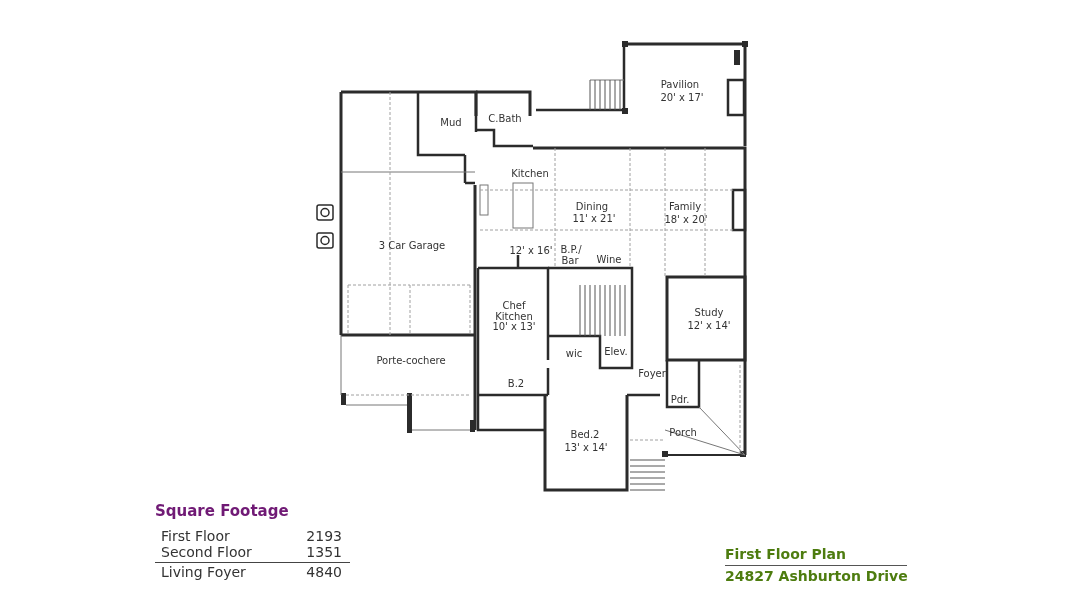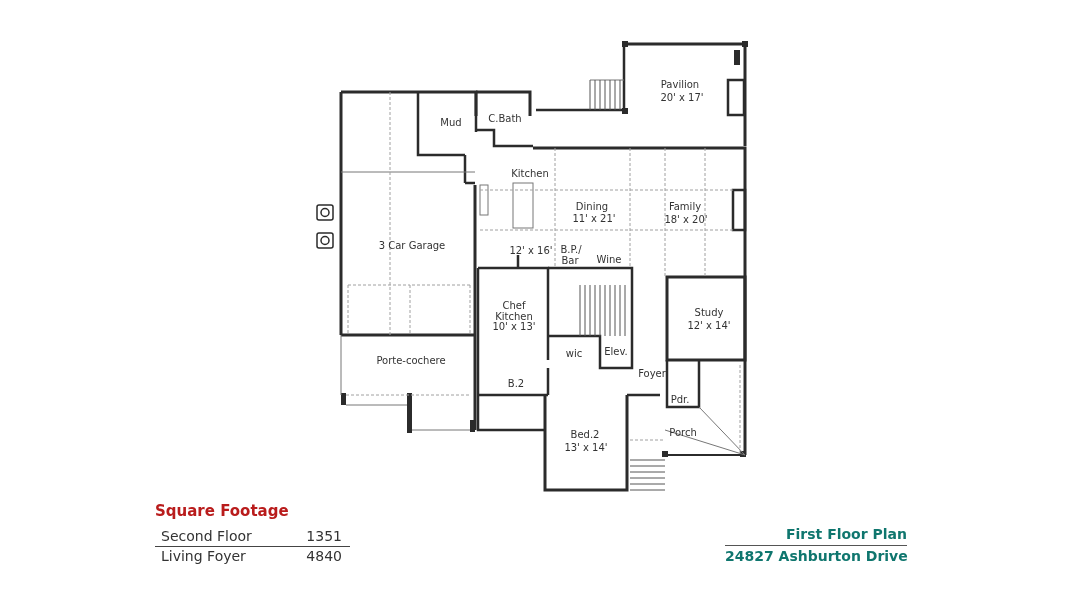--- a/index.html
+++ b/index.html
@@ -1,23 +1,23 @@
 <!DOCTYPE html>
 <html><head>
 <meta charset="utf-8">
 <style>
   html, body { margin: 0; padding: 0; background: #ffffff; }
   body { width: 1068px; height: 600px; position: relative; overflow: hidden; font-family: "DejaVu Sans", sans-serif; }
   #plan { position: absolute; left: 0; top: 0; }
   .room-label { font-family: "DejaVu Sans", sans-serif; font-size: 10px; fill: #333; text-anchor: middle; }
   .sqft { position: absolute; left: 155px; top: 502px; width: 195px; color: #333; }
-  .sqft .title { font-family: "DejaVu Sans", sans-serif; font-weight: bold; font-size: 15px; color: #b91c1c; margin-bottom: 8px; }
+  .sqft .title { font-family: "DejaVu Sans", sans-serif; font-weight: bold; font-size: 15px; color: #701a75; margin-bottom: 8px; }
   .sqft .row { display: flex; justify-content: space-between; font-size: 14px; line-height: 16px; padding-left: 6px; padding-right: 8px; }
   .sqft .divider { border-top: 1.5px solid #444; margin: 2px 0 1px 0; }
-  .titleblock { position: absolute; left: 725px; top: 526px; width: 182px; text-align: right; color: #0f766e; }
+  .titleblock { position: absolute; left: 725px; top: 546px; width: 182px; text-align: left; color: #4d7c0f; }
   .titleblock .t1 { font-size: 14px; font-weight: bold; padding-bottom: 3px; }
   .titleblock .rule { border-top: 1.5px solid #555; }
   .titleblock .t2 { font-size: 14px; font-weight: bold; padding-top: 2px; white-space: nowrap; }
 </style>
 </head>
 <body>
 
 <svg id="plan" width="1068" height="600" viewBox="0 0 1068 600" xmlns="http://www.w3.org/2000/svg">
   <g fill="none" stroke="#2b2b2b" stroke-width="3">
 
@@ -174,20 +174,24 @@
     <text class="room-label" x="680" y="403">Pdr.</text>
     <text class="room-label" x="585" y="438">Bed.2</text>
     <text class="room-label" x="586" y="451">13' x 14'</text>
     <text class="room-label" x="683" y="436">Porch</text>
   </g>
 </svg>
 
 <div class="sqft">
   <div class="title">Square Footage</div>
   <div class="row">
+    <span>First Floor</span>
+    <span>2193</span>
+  </div>
+  <div class="row">
     <span>Second Floor</span>
     <span>1351</span>
   </div>
   <div class="divider"></div>
   <div class="row">
     <span>Living Foyer</span>
     <span>4840</span>
   </div>
 </div>
 

